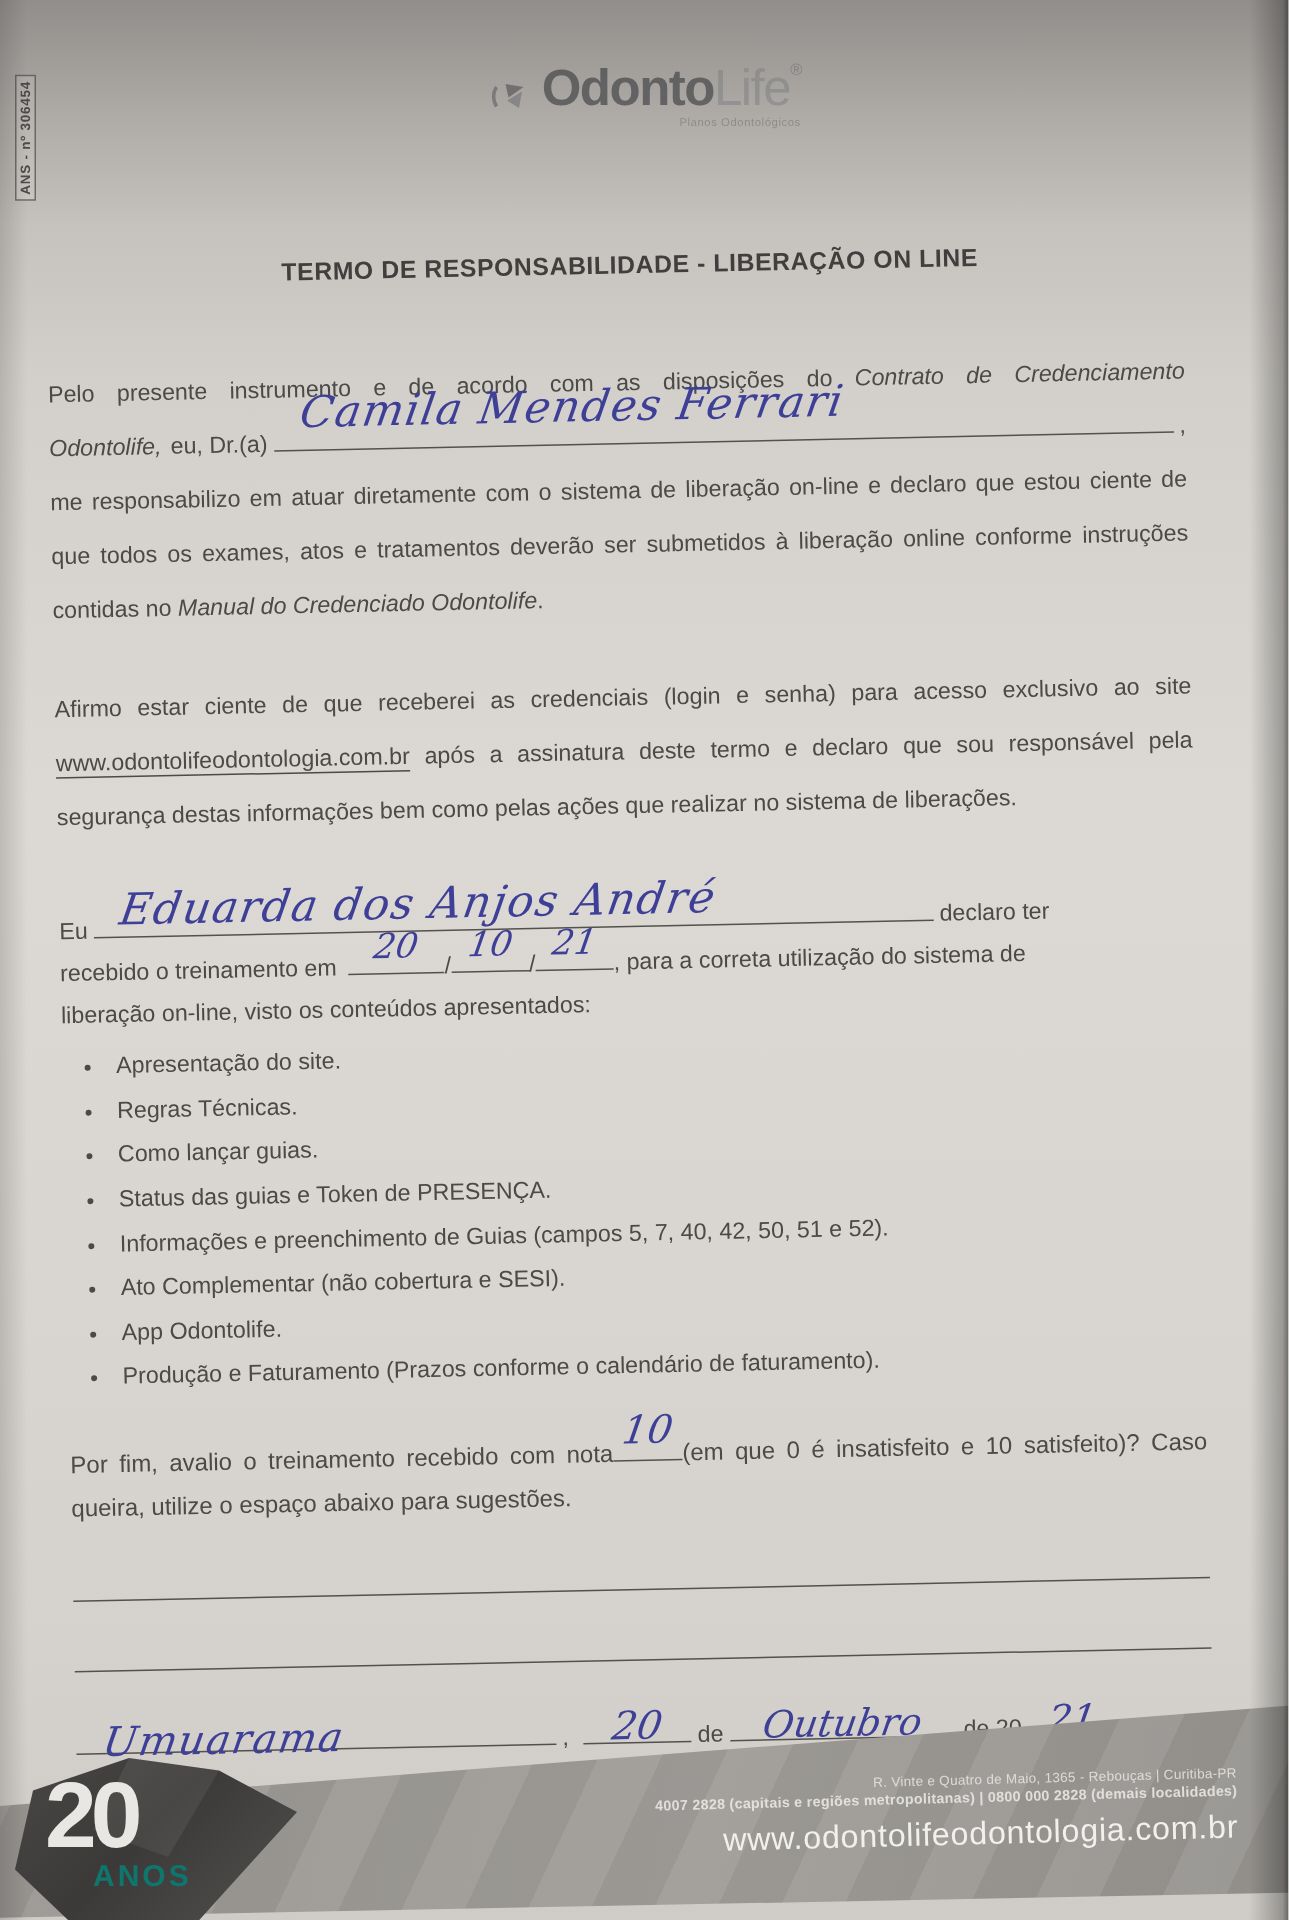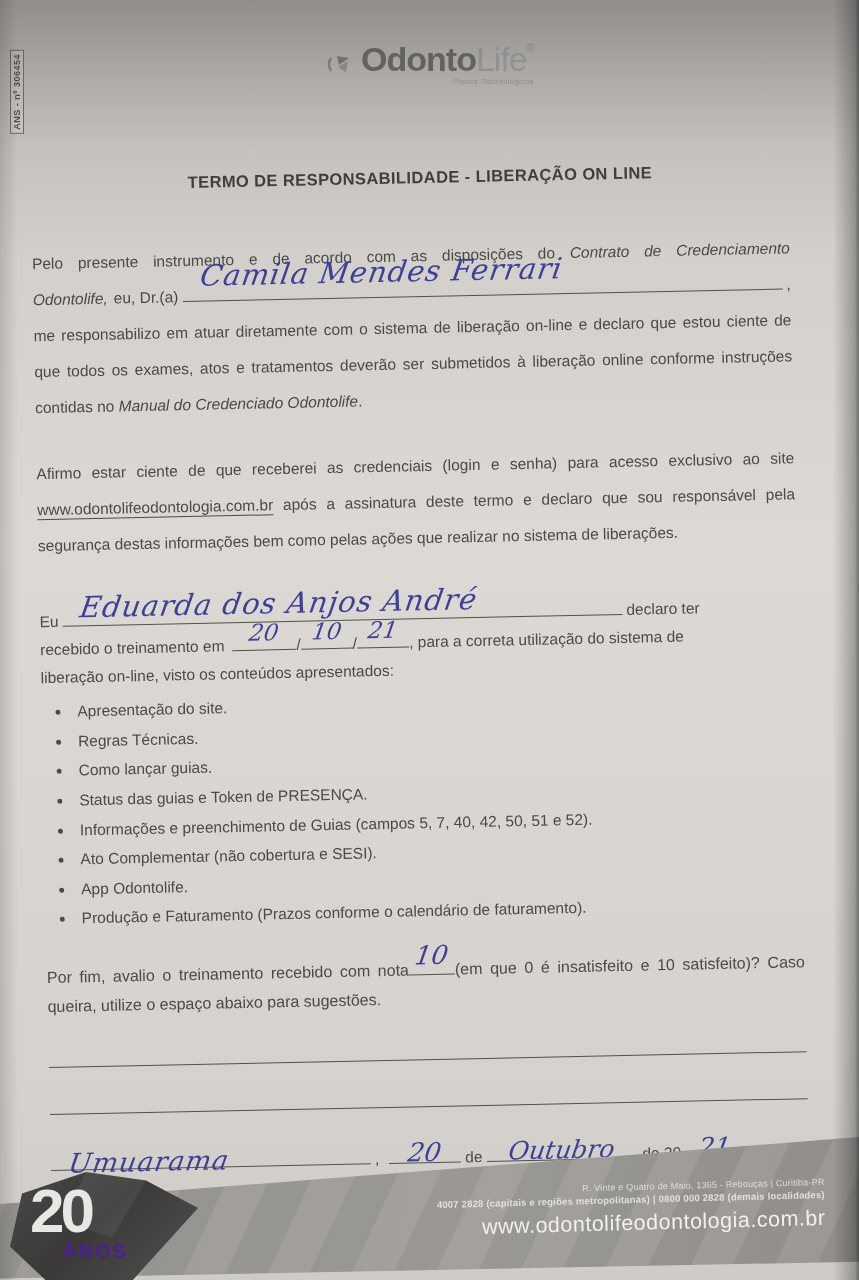--- a/index.html
+++ b/index.html
@@ -77,21 +77,21 @@
   .footer-phones{font-size:9.5px;font-weight:bold;letter-spacing:.2px;opacity:.9;margin-top:2px;}
   .footer-site{font-size:21.5px;color:#f2f0ec;margin-top:6px;letter-spacing:.5px;}
 
   
   .anniv{position:absolute;left:2px;top:1172px;width:200px;height:120px;z-index:7;}
   .anniv-shape{position:absolute;inset:0;background:linear-gradient(135deg,#4a4846 0%,#3b3a38 45%,#545250 100%);
     clip-path:polygon(10% 18%,42% 0%,72% 7%,98% 30%,60% 100%,28% 100%,4% 62%);}
   .anniv-facet{position:absolute;inset:0;background:rgba(255,255,255,.07);
     clip-path:polygon(42% 0%,72% 7%,55% 55%,30% 40%);}
   .anniv-num{position:absolute;left:28px;top:8px;color:#e9e7e3;font-size:62px;font-weight:bold;letter-spacing:-4px;line-height:1;}
-  .anniv-word{position:absolute;left:60px;top:68px;color:#4c1d95;font-size:20px;font-weight:bold;letter-spacing:2px;}
+  .anniv-word{position:absolute;left:60px;top:68px;color:#0f766e;font-size:20px;font-weight:bold;letter-spacing:2px;}
 </style>
 </head>
 <body>
 
 <div class="page">
 
   <div class="shade-top"></div>
   <div class="shade-left"></div>
 
   <div class="ans-badge">ANS - nº 306454</div>

